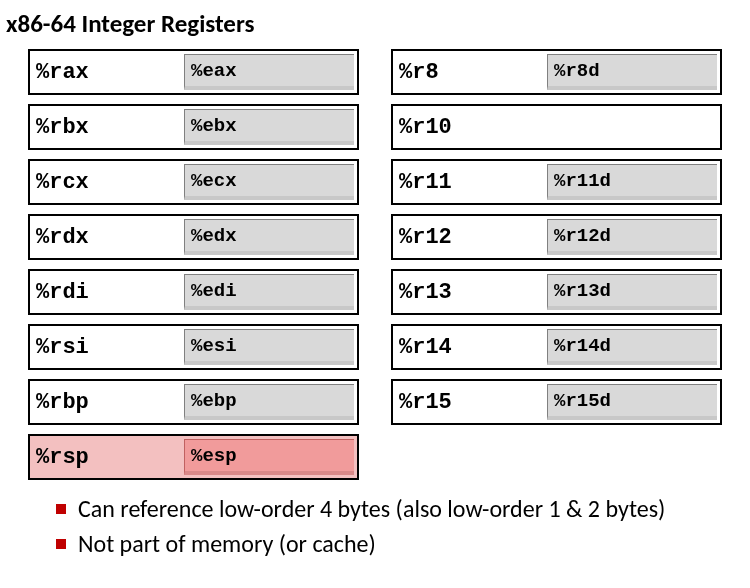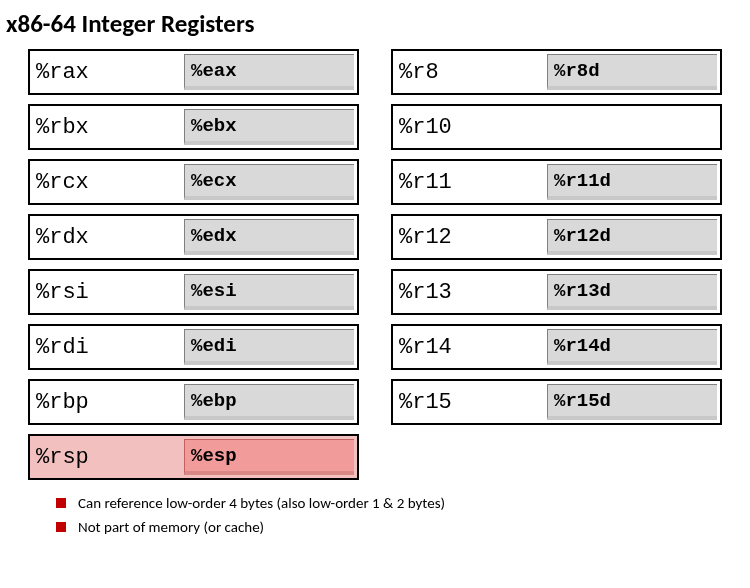--- a/index.html
+++ b/index.html
@@ -38,21 +38,21 @@
   }
   .reg-row.hl {
     background: #f3c0c0;
   }
   .reg64 {
     width: 148px;
     display: flex;
     align-items: center;
     padding-left: 6px;
     font-family: "Courier New", monospace;
-    font-weight: 400;
+    font-weight: 700;
     font-size: 22px;
     color: #000;
   }
   .reg32 {
     flex: 1;
     border: 1px solid #808080;
     border-right: none;
     border-bottom: 4px solid #c8c8c8;
     margin: 3px 3px 3px 0;
     background: #d9d9d9;
@@ -65,21 +65,21 @@
     color: #000000;
     box-sizing: border-box;
   }
   .reg-row.hl .reg32 {
     background: #f19b9b;
     border-color: #c06060;
     border-bottom-color: #d98888;
   }
   .bullets {
     padding: 14px 0 0 56px;
-    font-size: 15px;
+    font-size: 24px;
     color: #000;
   }
   .bullet-row {
     display: flex;
     align-items: center;
     gap: 12px;
     margin-bottom: 6px;
   }
   .sq {
     width: 10px;
@@ -105,26 +105,26 @@
       </div>
       <div class="reg-row">
         <div class="reg64">%rcx</div>
         <div class="reg32">%ecx</div>
       </div>
       <div class="reg-row">
         <div class="reg64">%rdx</div>
         <div class="reg32">%edx</div>
       </div>
       <div class="reg-row">
+        <div class="reg64">%rdi</div>
+        <div class="reg32">%edi</div>
+      </div>
+      <div class="reg-row">
         <div class="reg64">%rsi</div>
         <div class="reg32">%esi</div>
-      </div>
-      <div class="reg-row">
-        <div class="reg64">%rdi</div>
-        <div class="reg32">%edi</div>
       </div>
       <div class="reg-row">
         <div class="reg64">%rbp</div>
         <div class="reg32">%ebp</div>
       </div>
       <div class="reg-row hl">
         <div class="reg64">%rsp</div>
         <div class="reg32">%esp</div>
       </div>
     </div>

